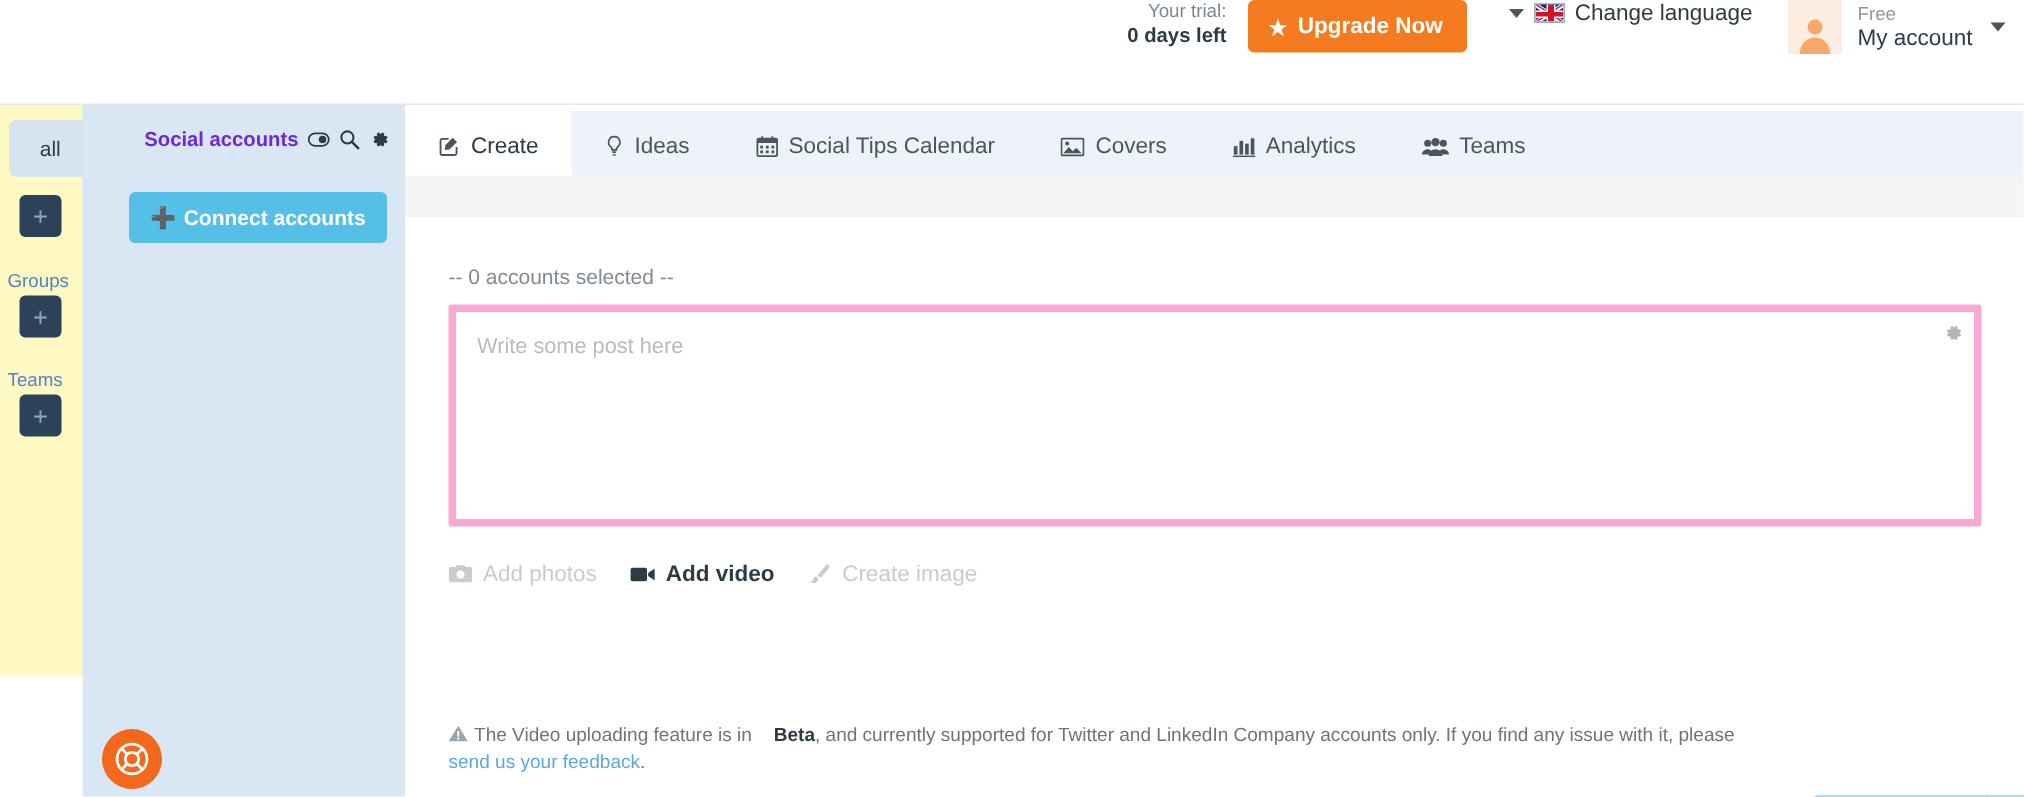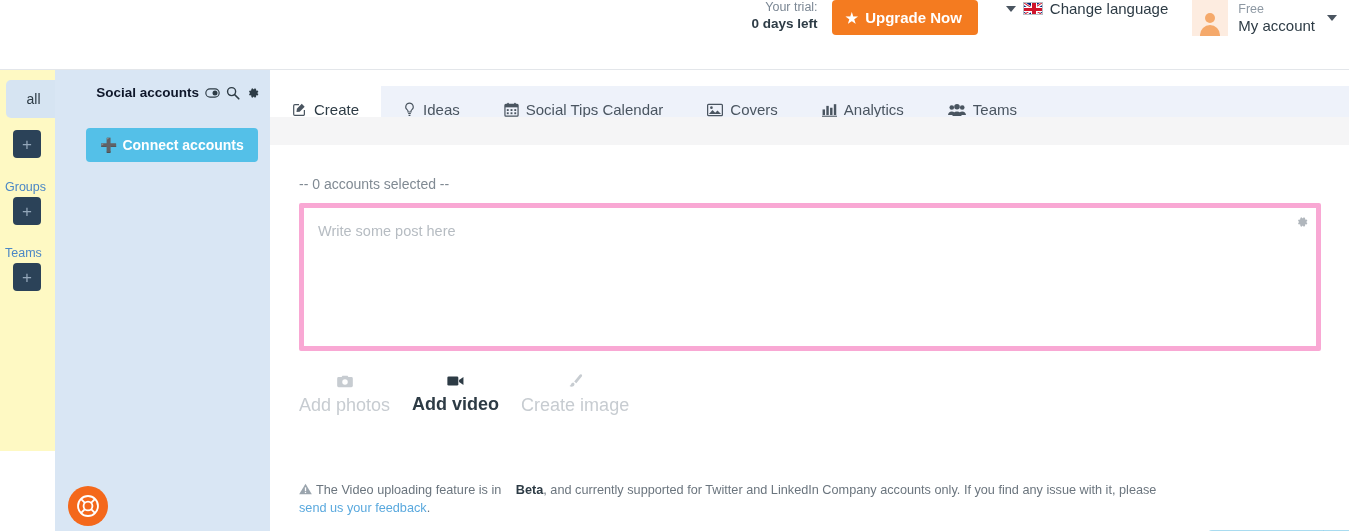--- a/index.html
+++ b/index.html
@@ -161,41 +161,41 @@
   
   .leftpanel {
     position: absolute; left: 55px; top: 70px;
     width: 215px; height: 461px;
     background: #d9e6f4;
   }
   .lp-header {
     position: absolute; right: 10px; top: 15px;
     display: flex; align-items: center; gap: 6px;
   }
-  .lp-title { font-size: 13.5px; font-weight: bold; color: #0f172a; }
+  .lp-title { font-size: 13.5px; font-weight: bold; color: #6d28d9; }
   .lp-ico { color: #2d3b45; display: flex; align-items: center; cursor: pointer; }
 
   .connect-btn {
     position: absolute; left: 31px; top: 58px;
     background: #54c0e8;
     color: #fff; border: none; border-radius: 4px;
     font-size: 14px; font-weight: bold;
     padding: 9px 14px;
     display: flex; align-items: center; gap: 5px;
     cursor: pointer; white-space: nowrap;
   }
 
   
   .main {
     position: absolute; left: 270px; top: 70px;
     width: 1079px; height: 461px;
     background: #ffffff;
   }
   .tabbar {
-    position: absolute; left: 0; top: 16px;
+    position: absolute; left: 0; top: 4px;
     width: 1079px; height: 47px;
     background: #eef2fa;
     display: flex; align-items: stretch;
   }
   .tab {
     display: flex; align-items: center; gap: 7px;
     padding: 0 22px;
     font-size: 15px; color: #4a5560;
     cursor: pointer;
     background: transparent;
@@ -239,24 +239,23 @@
     color: #b0b6bc; cursor: pointer;
     display: flex;
   }
 
   .media-row {
     position: absolute; left: 29px; top: 229px;
     display: flex; align-items: center; gap: 22px;
   }
   .media-item {
     display: flex; align-items: center; gap: 7px;
-    font-size: 18px;
+    font-size: 15px;
     cursor: pointer;
     white-space: nowrap;
-    flex-direction: column;
   }
   .media-item.disabled { color: #c7ccd1; }
   .media-item.disabled .mi-ico { color: #c7ccd1; }
   .media-item.active { color: #2d3b45; font-weight: bold; }
   .media-item.active .mi-ico { color: #2d3b45; }
   .mi-ico { display: flex; align-items: center; }
 
   .beta-note {
     position: absolute; left: 29px; top: 337px;
     width: 860px;

